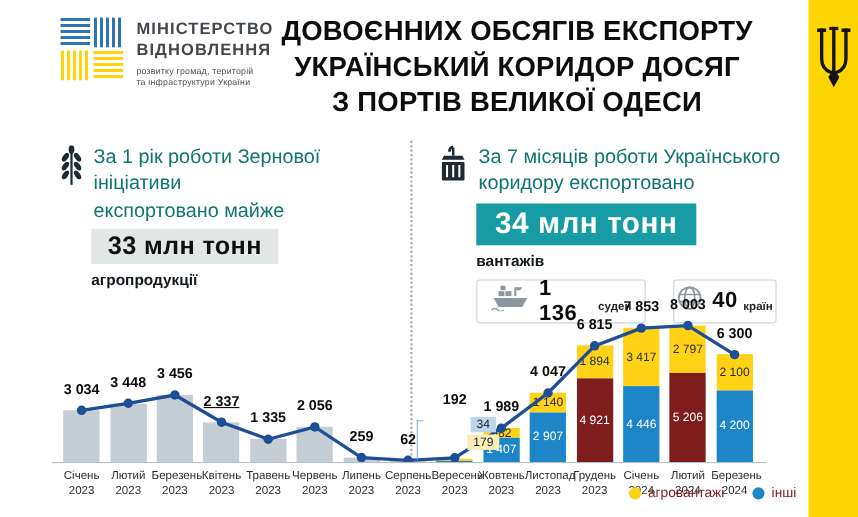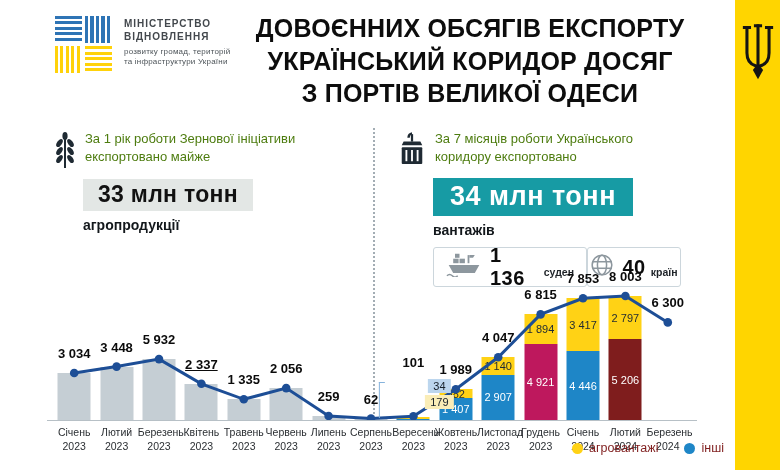--- a/index.html
+++ b/index.html
@@ -13,44 +13,44 @@
 
   
   .logo-wrap { position:absolute; left:55px; top:16px; display:flex; align-items:flex-start; }
   .logo-squares { display:grid; grid-template-columns:27px 27px; grid-template-rows:27px 27px; gap:3px; }
   .sq { width:27px; height:27px; }
   .sq.h-blue   { background:repeating-linear-gradient(180deg,#2E74B5 0 3px,#fff 3px 5.5px); }
   .sq.v-blue   { background:repeating-linear-gradient(90deg,#2E74B5 0 3px,#fff 3px 5.5px); }
   .sq.v-yellow { background:repeating-linear-gradient(90deg,#FFD20A 0 3px,#fff 3px 5.5px); }
   .sq.h-yellow { background:repeating-linear-gradient(180deg,#FFD20A 0 3px,#fff 3px 5.5px); }
   .logo-text { margin-left:12px; padding-top:2px; }
-  .logo-name { font-size:10px; font-weight:700; letter-spacing:1px; color:#43484D; line-height:1.25; }
+  .logo-name { font-size:15px; font-weight:700; letter-spacing:1px; color:#43484D; line-height:1.25; }
   .logo-sub  { margin-top:4px; font-size:8px; color:#4C5358; line-height:1.3; letter-spacing:.2px; }
 
   
   .title { position:absolute; left:225px; top:12px; width:490px; text-align:center;
            font-size:25px; font-weight:800; color:#0D0D0D; line-height:1.3; letter-spacing:.2px; }
   .title span { display:block; }
 
   
   .stat { position:absolute; top:130px; }
   .stat-left  { left:55px;  width:305px; }
   .stat-right { left:398px; width:330px; }
   .stat-head { display:flex; }
   .stat-icon { flex:0 0 30px; padding-top:2px; }
   .stat-right .stat-icon { flex:0 0 37px; }
-  .stat-desc { font-size:13px; color:#4d7c0f; line-height:1.35; }
+  .stat-desc { font-size:18px; color:#0f766e; line-height:1.35; }
   .stat-value-grain { display:inline-block; margin:5px 0 0 28px; background:#E3E7E5; color:#111;
                       font-size:23px; font-weight:700; padding:2px 15px 3px; letter-spacing:.3px; }
   .stat-value-cargo { display:inline-block; margin:6px 0 0 35px; background:#179BA4; color:#fff;
                       font-size:27px; font-weight:700; padding:3px 17px 4px; letter-spacing:.5px; }
   .stat-unit { margin:6px 0 0 28px; font-size:14px; font-weight:700; color:#13181C; }
   .stat-right .stat-unit { margin-left:35px; }
 
-  .badges { display:flex; margin:9px 0 0 35px; }
+  .badges { display:flex; margin:9px 0 0 35px; gap:25px; }
   .badge { display:flex; align-items:center; justify-content:center; height:40px;
            background:#fff; border:1px solid #CCD6DC; border-radius:3px; padding:0 12px; }
   .badge-ships { width:154px; } .badge-countries { width:94px; }
   .badge b { font-size:20px; color:#0C0C0C; margin-left:8px; letter-spacing:.5px; }
   .badge .badge-unit { font-size:10.5px; font-weight:700; color:#1E2328; margin-left:5px; transform:translateY(5px); }
 
   
   .divider { position:absolute; left:373px; top:128px; height:286px; width:0;
              border-left:2px dotted #A3ADB4; }
 
@@ -222,21 +222,21 @@
           <div class="bar" style="height: 53.424px;">
             <div class="seg" style="height: 53.424px; background: rgb(197, 206, 212);"></div>
           </div>
           <div class="total" style="bottom: 65.424px;">3 448</div>
           <div class="month"><span>Лютий</span><br><span>2023</span></div>
         </div>
         <div class="col" style="left: 84.8px; width: 42.4px;">
           <div class="bar" style="height: 60.9232px;">
             <div class="seg" style="height: 60.9232px; background: rgb(197, 206, 212);"></div>
           </div>
-          <div class="total" style="bottom: 72.9232px;">5 932</div>
+          <div class="total" style="bottom: 72.9232px;">3 456</div>
           <div class="month"><span>Березень</span><br><span>2023</span></div>
         </div>
         <div class="col" style="left: 127.2px; width: 42.4px;">
           <div class="bar" style="height: 36.2099px;">
             <div class="seg" style="height: 36.2099px; background: rgb(197, 206, 212);"></div>
           </div>
           <div class="total" style="bottom: 48.2099px; text-decoration: underline;">2 337</div>
           <div class="month"><span>Квітень</span><br><span>2023</span></div>
         </div>
         <div class="col" style="left: 169.6px; width: 42.4px;">
@@ -270,21 +270,21 @@
         <div class="col" style="left: 339.2px; width: 42.4px;">
           <div class="bar" style="height: 3.79608px;">
             <div class="seg seg-agro" style="height: 2.77346px; background: rgb(255, 210, 21);"></div>
             <div class="seg seg-other" style="height: 0.6px; background: rgb(30, 134, 199);"></div>
           </div>
           <div class="callout" style="bottom: 10.7961px;">
             <div class="co-tick"></div>
             <div class="co-box co-other">34</div>
             <div class="co-box co-agro">179</div>
           </div>
-          <div class="total" style="bottom: 49.7961px;">101</div>
+          <div class="total" style="bottom: 49.7961px;">192</div>
           <div class="month"><span>Вересень</span><br><span>2023</span></div>
         </div>
         <div class="col" style="left: 381.6px; width: 42.4px;">
           <div class="bar" style="height: 30.8179px;">
             <div class="seg seg-agro" style="height: 9.01762px; background: rgb(255, 210, 21);">
               <span>582</span>
             </div>
             <div class="seg seg-other" style="height: 21.8003px; background: rgb(30, 134, 199);">
               <span>1 407</span>
             </div>
@@ -302,21 +302,21 @@
             </div>
           </div>
           <div class="total" style="bottom: 74.705px;">4 047</div>
           <div class="month"><span>Листопад</span><br><span>2023</span></div>
         </div>
         <div class="col" style="left: 466.4px; width: 42.4px;">
           <div class="bar" style="height: 105.593px;">
             <div class="seg seg-agro" style="height: 29.346px; background: rgb(255, 210, 21);">
               <span>1 894</span>
             </div>
-            <div class="seg seg-other" style="height: 76.2469px; background: #be185d;">
+            <div class="seg seg-other" style="height: 76.2469px; background: #7f1d1d;">
               <span>4 921</span>
             </div>
           </div>
           <div class="total" style="bottom: 117.593px;">6 815</div>
           <div class="month"><span>Грудень</span><br><span>2023</span></div>
         </div>
         <div class="col" style="left: 508.8px; width: 42.4px;">
           <div class="bar" style="height: 121.676px;">
             <div class="seg seg-agro" style="height: 52.9436px; background: rgb(255, 210, 21);">
               <span>3 417</span>
@@ -334,20 +334,28 @@
               <span>2 797</span>
             </div>
             <div class="seg seg-other" style="height: 80.6628px; background: #7f1d1d;">
               <span>5 206</span>
             </div>
           </div>
           <div class="total" style="bottom: 136px;">8 003</div>
           <div class="month"><span>Лютий</span><br><span>2024</span></div>
         </div>
         <div class="col" style="left: 593.6px; width: 42.4px;">
+          <div class="bar" style="height: 97.6134px;">
+            <div class="seg seg-agro" style="height: 32.5378px; background: rgb(255, 210, 21);">
+              <span>2 100</span>
+            </div>
+            <div class="seg seg-other" style="height: 65.0756px; background: rgb(30, 134, 199);">
+              <span>4 200</span>
+            </div>
+          </div>
           <div class="total" style="bottom: 109.613px;">6 300</div>
           <div class="month"><span>Березень</span><br><span>2024</span></div>
         </div>
       </div>
     <svg class="line-overlay" id="line-overlay" viewBox="0 0 636 144">
         <polyline fill="none" stroke="#1D4E96" stroke-width="3" points="21.2,97.0 63.6,90.6 106.0,83.1 148.4,107.8 190.8,123.3 233.2,112.1 275.6,140.0 318.0,142.5 360.4,140.2 402.8,113.2 445.2,81.3 487.6,38.4 530.0,22.3 572.4,20.0 614.8,46.4"></polyline>
         <circle cx="21.2" cy="97.0" r="4.3" fill="#1D4E96"></circle>
         <circle cx="63.6" cy="90.6" r="4.3" fill="#1D4E96"></circle>
         <circle cx="106.0" cy="83.1" r="4.3" fill="#1D4E96"></circle>
         <circle cx="148.4" cy="107.8" r="4.3" fill="#1D4E96"></circle>

